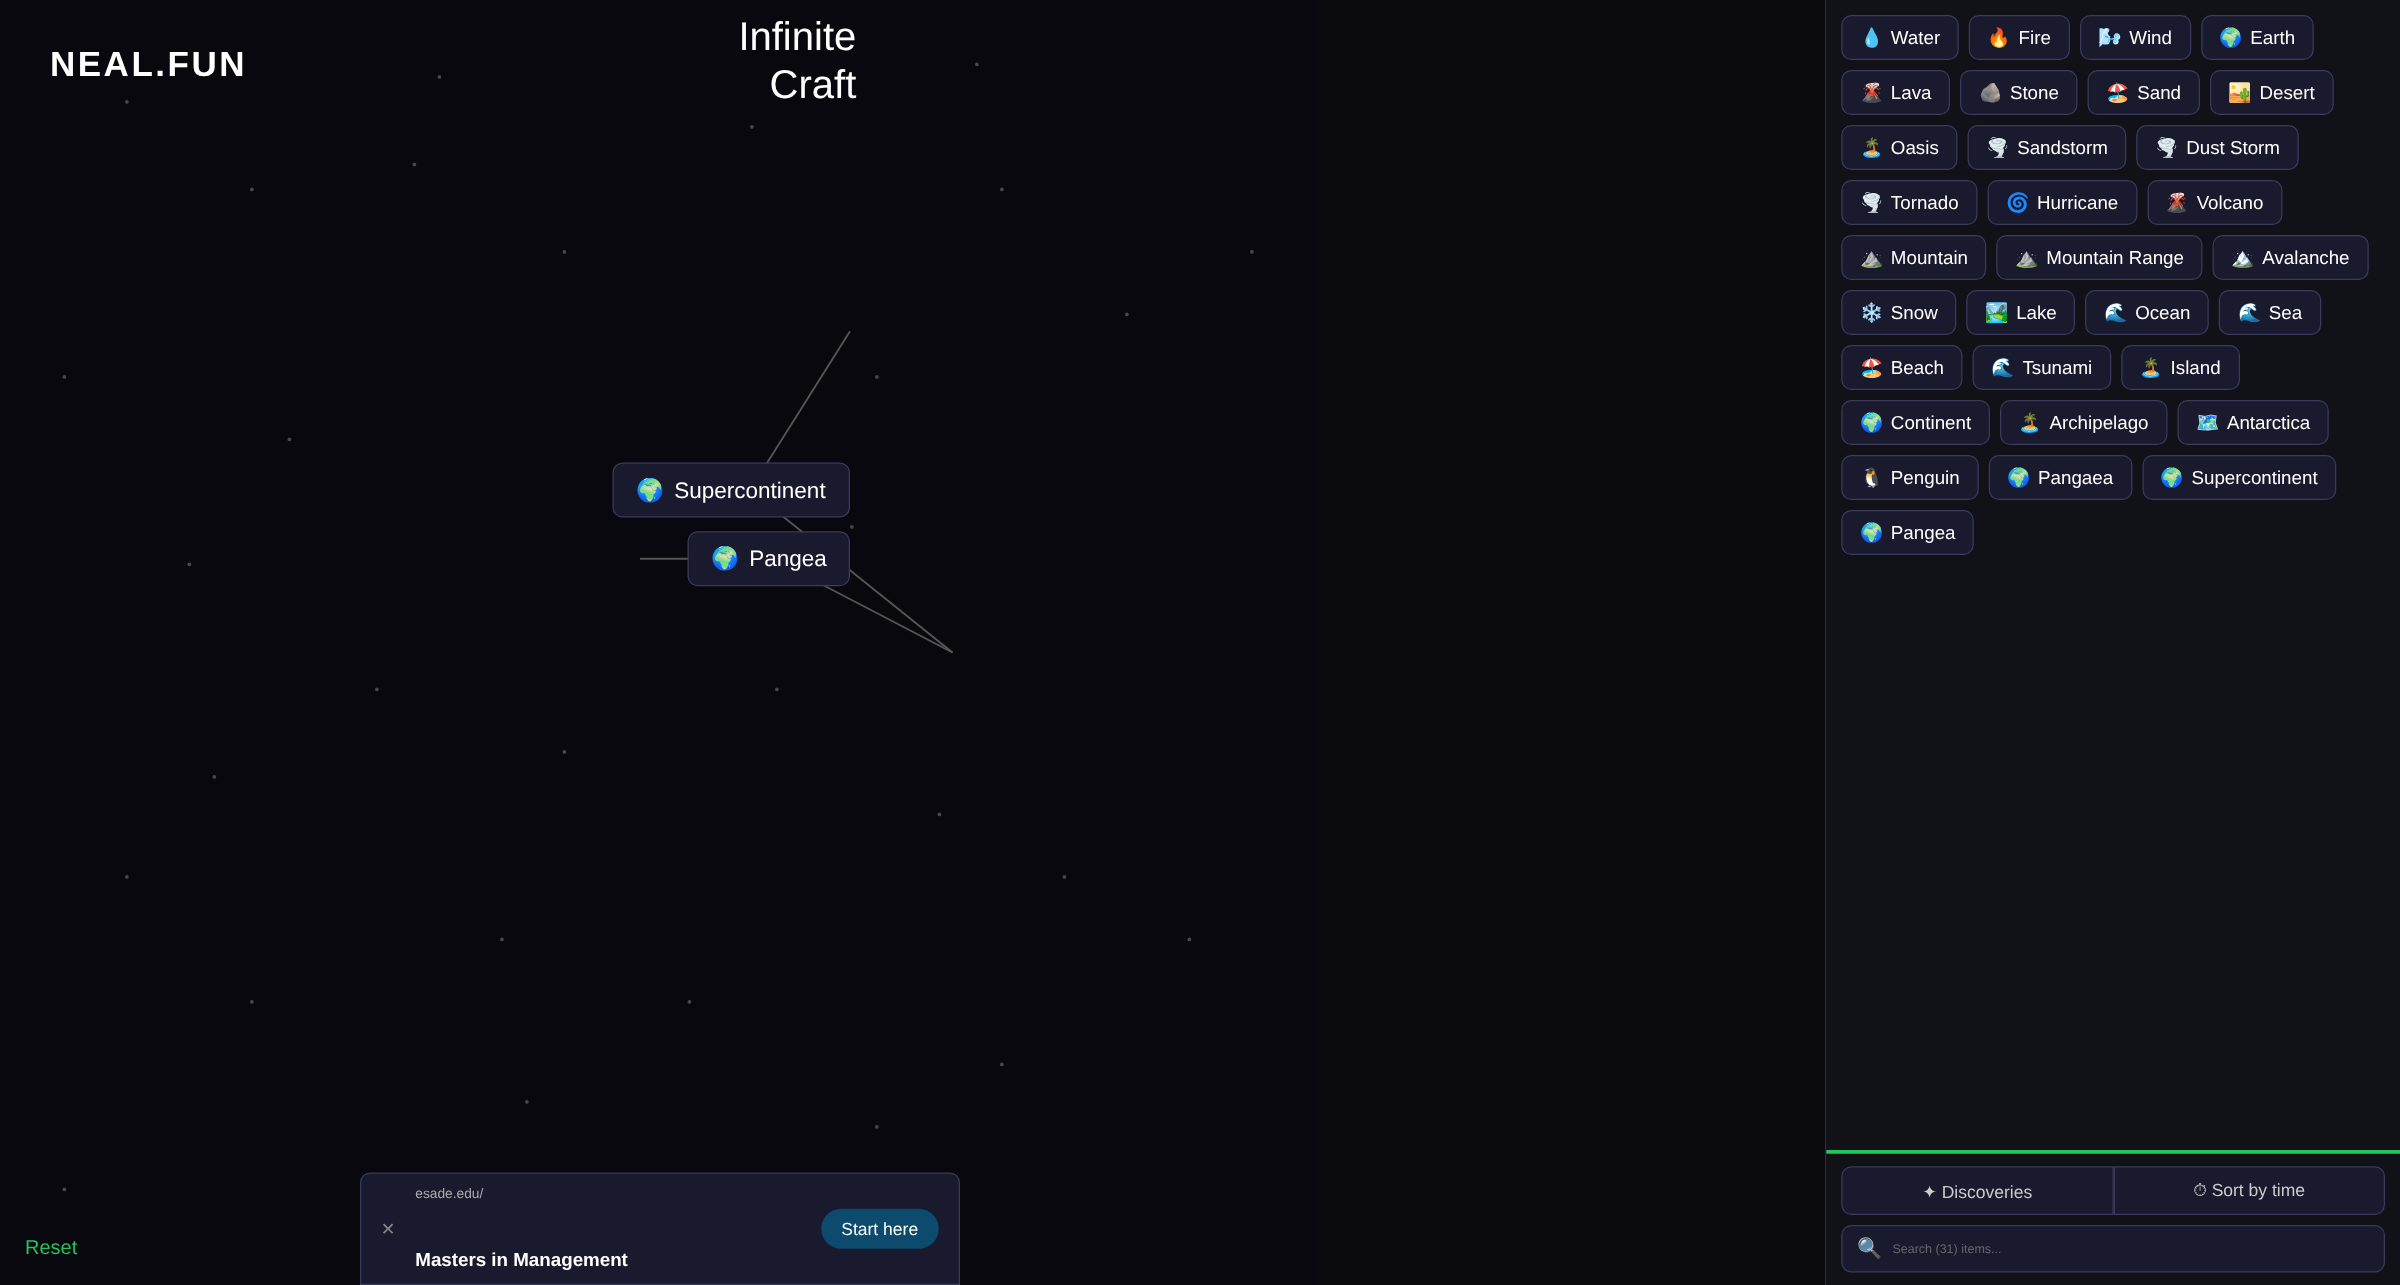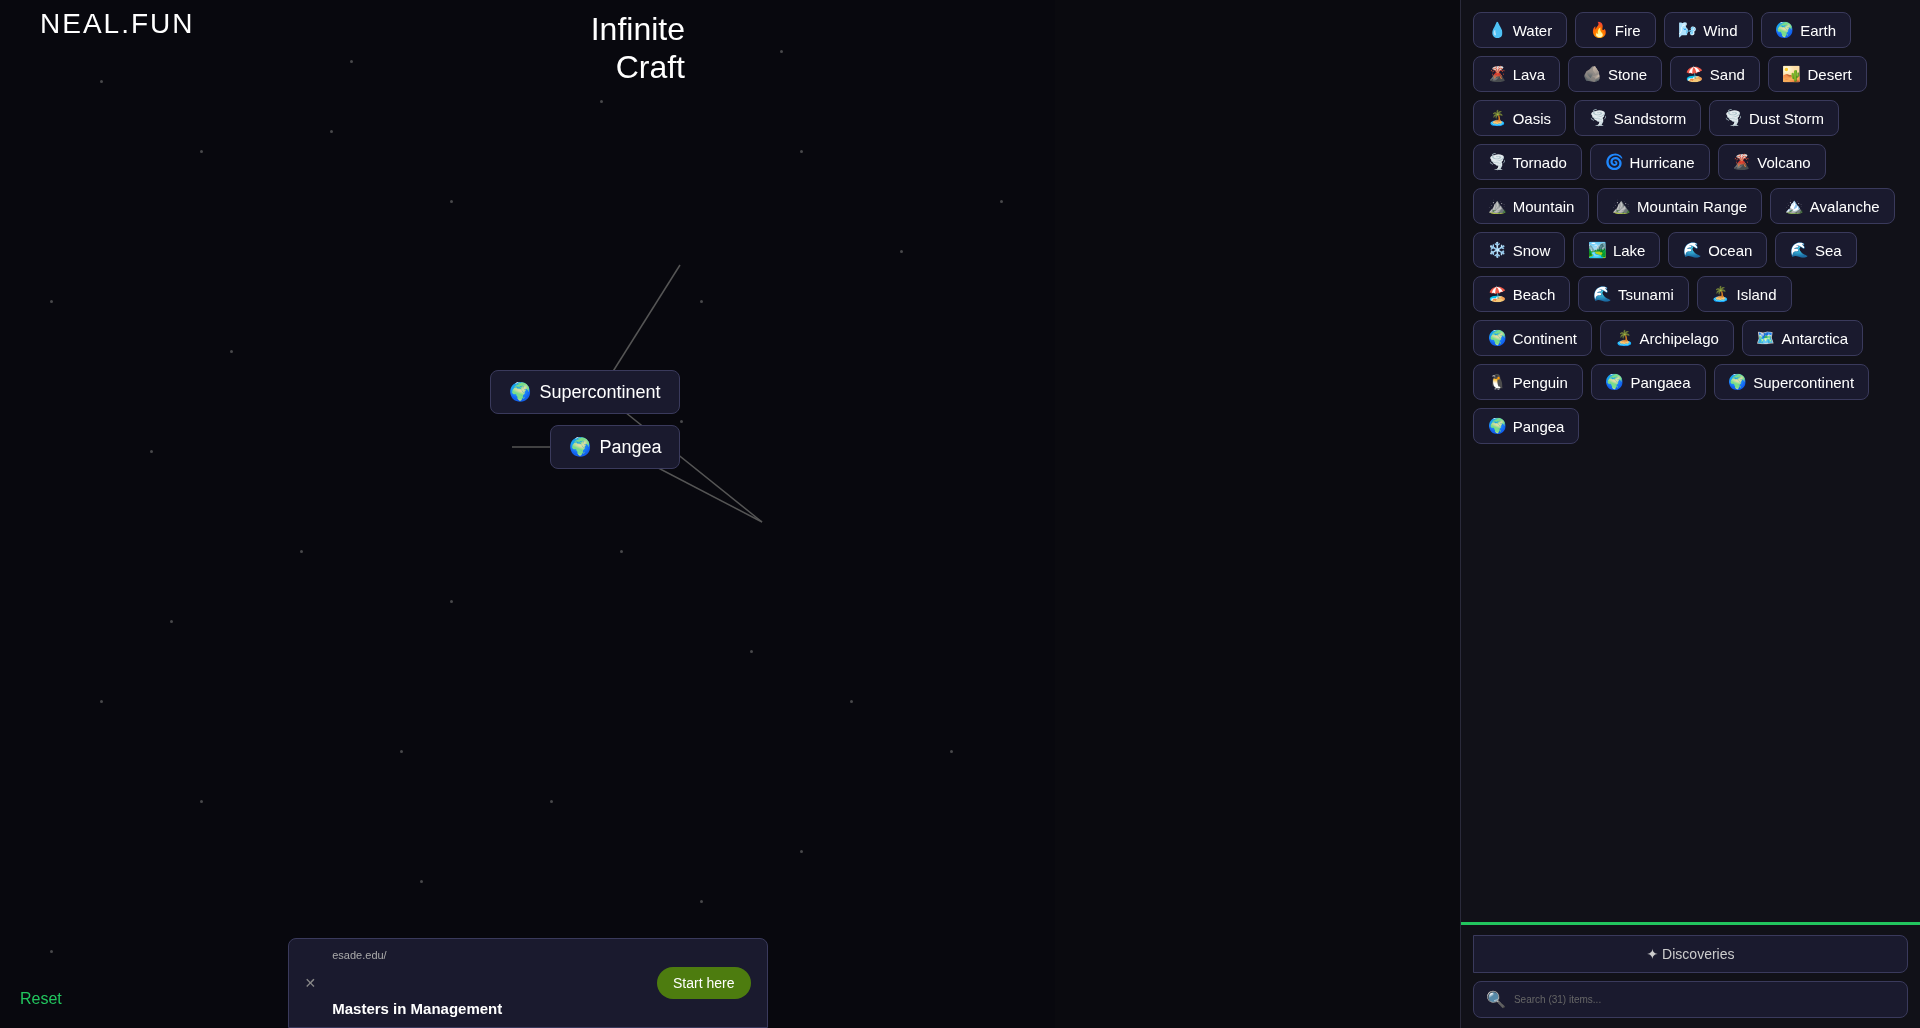--- a/index.html
+++ b/index.html
@@ -27,24 +27,24 @@
       position: absolute;
       width: 3px; height: 3px;
       background: #888;
       border-radius: 50%;
       opacity: 0.5;
     }
 
     
     #logo {
       position: absolute;
-      top: 8px; left: 40px;
+      top: 36px; left: 40px;
       color: #fff;
       font-size: 28px;
-      font-weight: normal;
+      font-weight: bold;
       letter-spacing: 2px;
       z-index: 10;
     }
 
     
     #game-title {
       position: absolute;
       top: 10px; right: 370px;
       color: #fff;
       font-size: 32px;
@@ -142,21 +142,21 @@
     #ad-banner .ad-text {
       flex: 1;
     }
     #ad-banner .ad-source {
       font-size: 11px; color: #aaa;
     }
     #ad-banner .ad-title {
       font-size: 15px; color: #fff; font-weight: bold; margin-top: 39px;
     }
     #ad-banner .ad-cta {
-      background: #4d7c0f;
+      background: #0c4a6e;
       color: #fff;
       border: none;
       border-radius: 20px;
       padding: 8px 16px;
       font-size: 14px;
       cursor: pointer;
     }
 
     
     #right-panel {
@@ -463,19 +463,20 @@
         <span>Supercontinent</span>
       </div>
       <div class="item-chip">
         <span>🌍</span>
         <span>Pangea</span>
       </div>
     </div>
   <div id="panel-bottom">
     <div id="panel-bottom-btns">
       <button class="panel-tab-btn">✦ Discoveries</button>
+      <button class="panel-tab-btn">⏱ Sort by time</button>
     </div>
     <div id="search-bar">
       <span>🔍</span>
       <input type="text" placeholder="Search (31) items..." style="">
     </div>
   </div>
 </div>
 
 </body></html>

